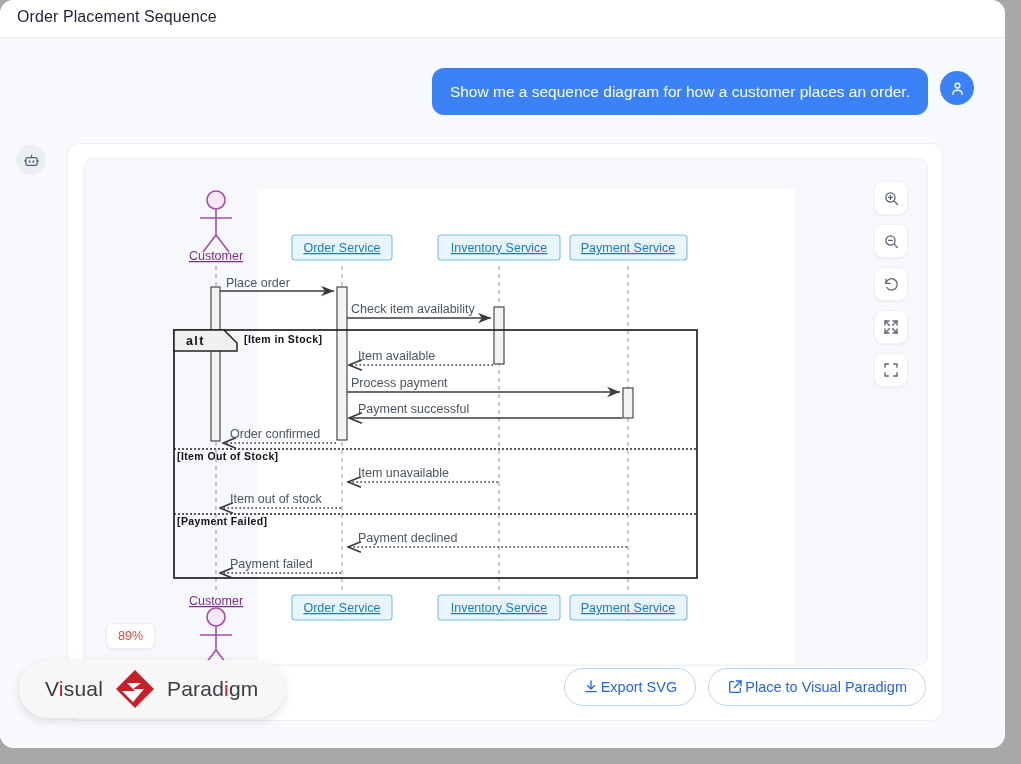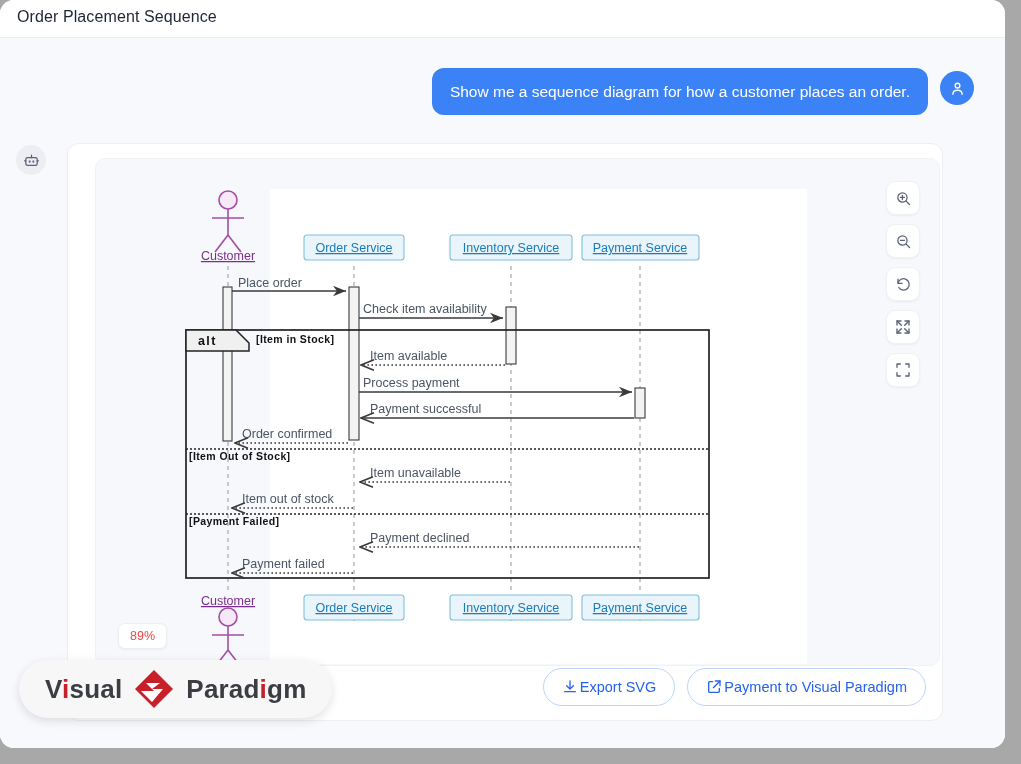--- a/index.html
+++ b/index.html
@@ -68,21 +68,20 @@
     border: 1px solid #eceef2;
     border-radius: 12px;
   }
   #diagram-panel {
     position: absolute; left: 15px; top: 14px;
     width: 845px; height: 508px;
     background: #f7f8fb;
     border: 1px solid #eff1f5;
     border-radius: 10px;
     overflow: hidden;
-    margin-left: 12px;
   }
   #canvas-white {
     position: absolute; left: 174px; top: 30px;
     width: 537px; height: 475px;
     background: #ffffff;
   }
   
   #diagram-toolbar {
     position: absolute; right: 19px; top: 22px;
     display: flex; flex-direction: column; gap: 9px;
@@ -128,21 +127,21 @@
   #vp-badge {
     position: absolute; left: 19px; bottom: 30px;
     height: 58px;
     background: #f7f7f8;
     border-radius: 29px;
     display: flex; align-items: center; gap: 8px;
     padding: 0 26px;
     box-shadow: 0 3px 10px rgba(16,24,40,.13);
     z-index: 20;
   }
-  .vp-word { font-size: 26px; font-weight: bold; color: #3a3d42; letter-spacing:.2px; }
+  .vp-word { font-size: 21px; font-weight: normal; color: #3a3d42; letter-spacing:.2px; }
   .vp-dot { color:#c8202a; }
   
   #seq { position:absolute; left:0; top:0; }
 </style>
 </head>
 <body>
 
 <div id="window">
 
   <div id="header">
@@ -354,21 +353,21 @@
               <path d="M4 19h16"></path>
           </svg>
           <span>Export SVG</span>
         </div>
         <div class="pill-btn">
           <svg width="16" height="16" viewBox="0 0 24 24" fill="none" stroke="#2563eb" stroke-width="2" stroke-linecap="round" stroke-linejoin="round">
             <path d="M10 4H5.5A1.5 1.5 0 0 0 4 5.5v13A1.5 1.5 0 0 0 5.5 20h13a1.5 1.5 0 0 0 1.5-1.5V14"></path>
             <polyline points="14,3 21,3 21,10"></polyline>
               <line x1="11" y1="13" x2="21" y2="3"></line>
           </svg>
-          <span>Payment to Visual Paradigm</span>
+          <span>Place to Visual Paradigm</span>
         </div>
       </div>
     </div>
   </div>
 
   <div id="vp-badge">
     <span class="vp-word">V<span class="vp-dot">i</span>sual</span>
     <svg width="48" height="48" viewBox="0 0 48 48">
       <polygon points="24,5 43,24 24,43 5,24" fill="#c8202a"></polygon>
       <path d="M16 18 L30 18 L22 24 L33 24 L22 37 L11 26 L24 26 Z" fill="#ffffff"></path>

